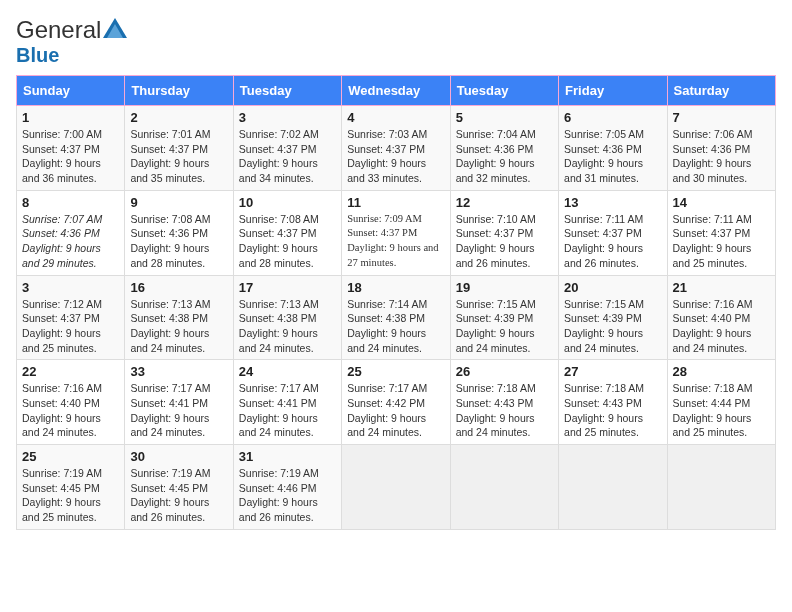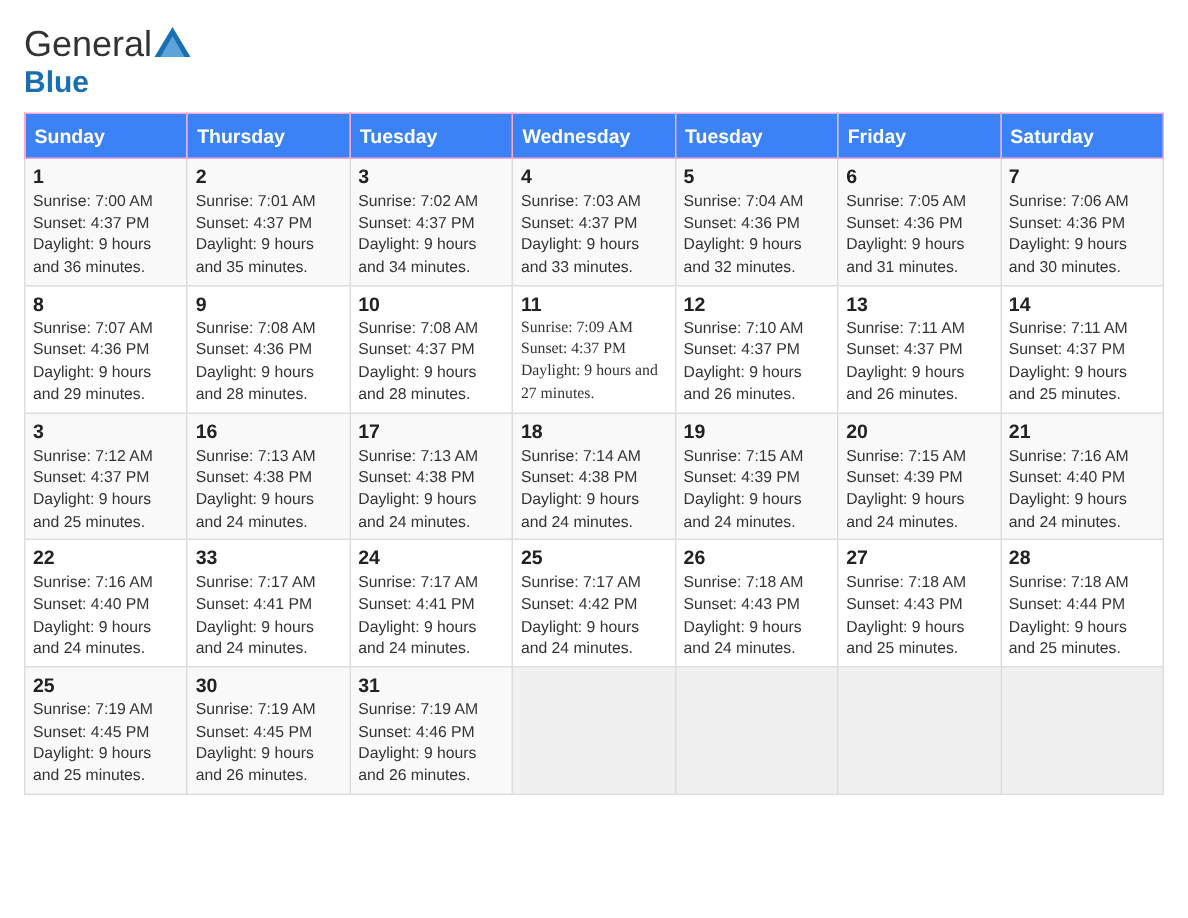--- a/index.html
+++ b/index.html
@@ -135,21 +135,21 @@
 Sunset: 4:36 PM
 Daylight: 9 hours and 32 minutes.</span></td>
         <td><span class="day-num">6</span><span class="day-detail" style="white-space: pre-line;">Sunrise: 7:05 AM
 Sunset: 4:36 PM
 Daylight: 9 hours and 31 minutes.</span></td>
         <td><span class="day-num">7</span><span class="day-detail" style="white-space: pre-line;">Sunrise: 7:06 AM
 Sunset: 4:36 PM
 Daylight: 9 hours and 30 minutes.</span></td>
       </tr>
       <tr>
-        <td><span class="day-num">8</span><span class="day-detail" style="white-space: pre-line;">Sunrise: 7:07 AM
+        <td><span class="day-num">8</span><span class="day-detail" style="white-space: pre-line; font-style: italic;">Sunrise: 7:07 AM
 Sunset: 4:36 PM
 Daylight: 9 hours and 29 minutes.</span></td>
         <td><span class="day-num">9</span><span class="day-detail" style="white-space: pre-line;">Sunrise: 7:08 AM
 Sunset: 4:36 PM
 Daylight: 9 hours and 28 minutes.</span></td>
         <td><span class="day-num">10</span><span class="day-detail" style="white-space: pre-line;">Sunrise: 7:08 AM
 Sunset: 4:37 PM
 Daylight: 9 hours and 28 minutes.</span></td>
         <td><span class="day-num">11</span><span class="day-detail" style="white-space: pre-line; font-family: Liberation Serif, serif;">Sunrise: 7:09 AM
 Sunset: 4:37 PM

